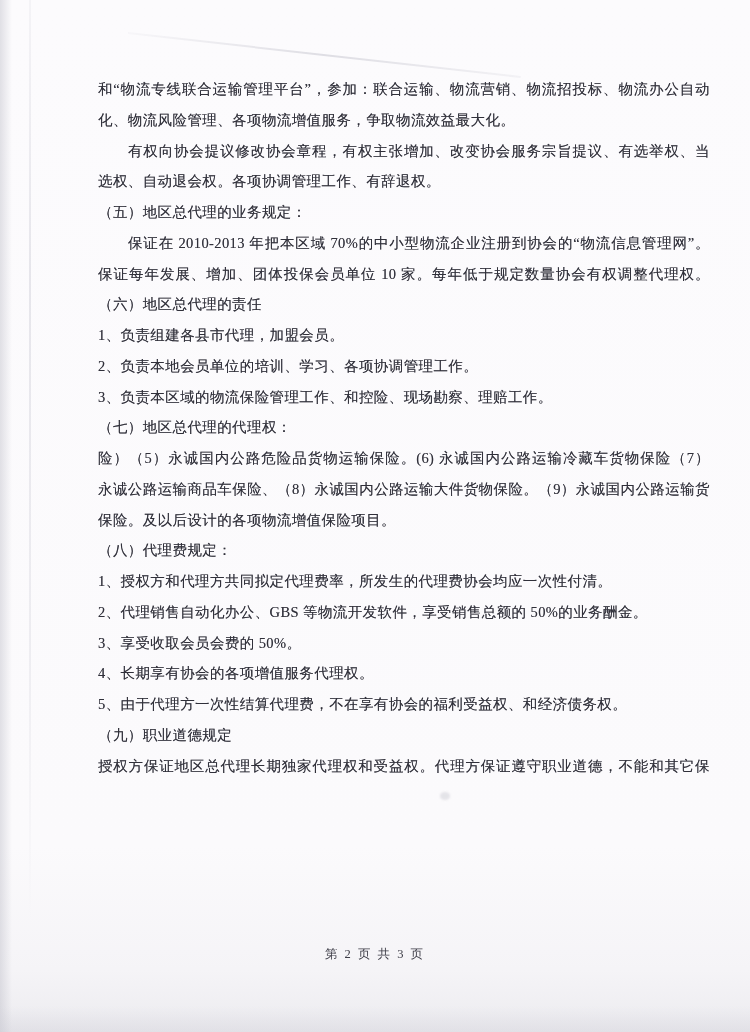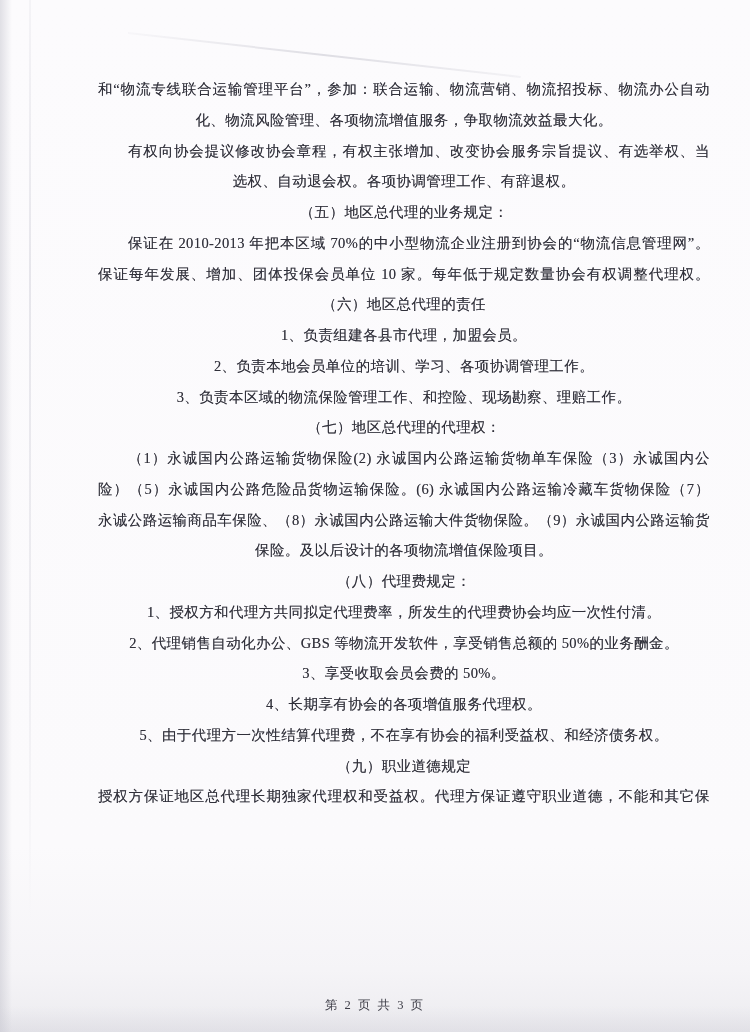--- a/index.html
+++ b/index.html
@@ -67,25 +67,25 @@
   .line[data-variant="full"] {
     text-align: justify;
     text-align-last: justify;
   }
   .line[data-variant="indent-full"] {
     text-align: justify;
     text-align-last: justify;
     padding-left: 30px;
   }
   .line[data-variant="left"] {
-    text-align: center;
+    text-align: left;
   }
   .footer {
     position: absolute;
-    top: 995px; left: 0;
+    top: 944px; left: 0;
     width: 100%;
     text-align: center;
     font-size: 12.5px;
     letter-spacing: 2px;
     color: #3c3c46;
     line-height: 20px;
   }
 </style>
 </head>
 <body>
@@ -103,21 +103,20 @@
     <div class="line" data-variant="indent-full">有权向协会提议修改协会章程，有权主张增加、改变协会服务宗旨提议、有选举权、当</div>
     <div class="line" data-variant="left">选权、自动退会权。各项协调管理工作、有辞退权。</div>
     <div class="line" data-variant="left">（五）地区总代理的业务规定：</div>
     <div class="line" data-variant="indent-full">保证在 2010-2013 年把本区域 70%的中小型物流企业注册到协会的“物流信息管理网”。</div>
     <div class="line" data-variant="full">保证每年发展、增加、团体投保会员单位 10 家。每年低于规定数量协会有权调整代理权。</div>
     <div class="line" data-variant="left">（六）地区总代理的责任</div>
     <div class="line" data-variant="left">1、负责组建各县市代理，加盟会员。</div>
     <div class="line" data-variant="left">2、负责本地会员单位的培训、学习、各项协调管理工作。</div>
     <div class="line" data-variant="left">3、负责本区域的物流保险管理工作、和控险、现场勘察、理赔工作。</div>
     <div class="line" data-variant="left">（七）地区总代理的代理权：</div>
-    <div class="line" data-variant="indent-full">（1）永诚国内公路运输货物保险(2) 永诚国内公路运输货物单车保险（3）永诚国内公</div>
     <div class="line" data-variant="full">险）（5）永诚国内公路危险品货物运输保险。(6) 永诚国内公路运输冷藏车货物保险（7）</div>
     <div class="line" data-variant="full">永诚公路运输商品车保险、（8）永诚国内公路运输大件货物保险。（9）永诚国内公路运输货</div>
     <div class="line" data-variant="left">保险。及以后设计的各项物流增值保险项目。</div>
     <div class="line" data-variant="left">（八）代理费规定：</div>
     <div class="line" data-variant="left">1、授权方和代理方共同拟定代理费率，所发生的代理费协会均应一次性付清。</div>
     <div class="line" data-variant="left">2、代理销售自动化办公、GBS 等物流开发软件，享受销售总额的 50%的业务酬金。</div>
     <div class="line" data-variant="left">3、享受收取会员会费的 50%。</div>
     <div class="line" data-variant="left">4、长期享有协会的各项增值服务代理权。</div>
     <div class="line" data-variant="left">5、由于代理方一次性结算代理费，不在享有协会的福利受益权、和经济债务权。</div>
     <div class="line" data-variant="left">（九）职业道德规定</div>

